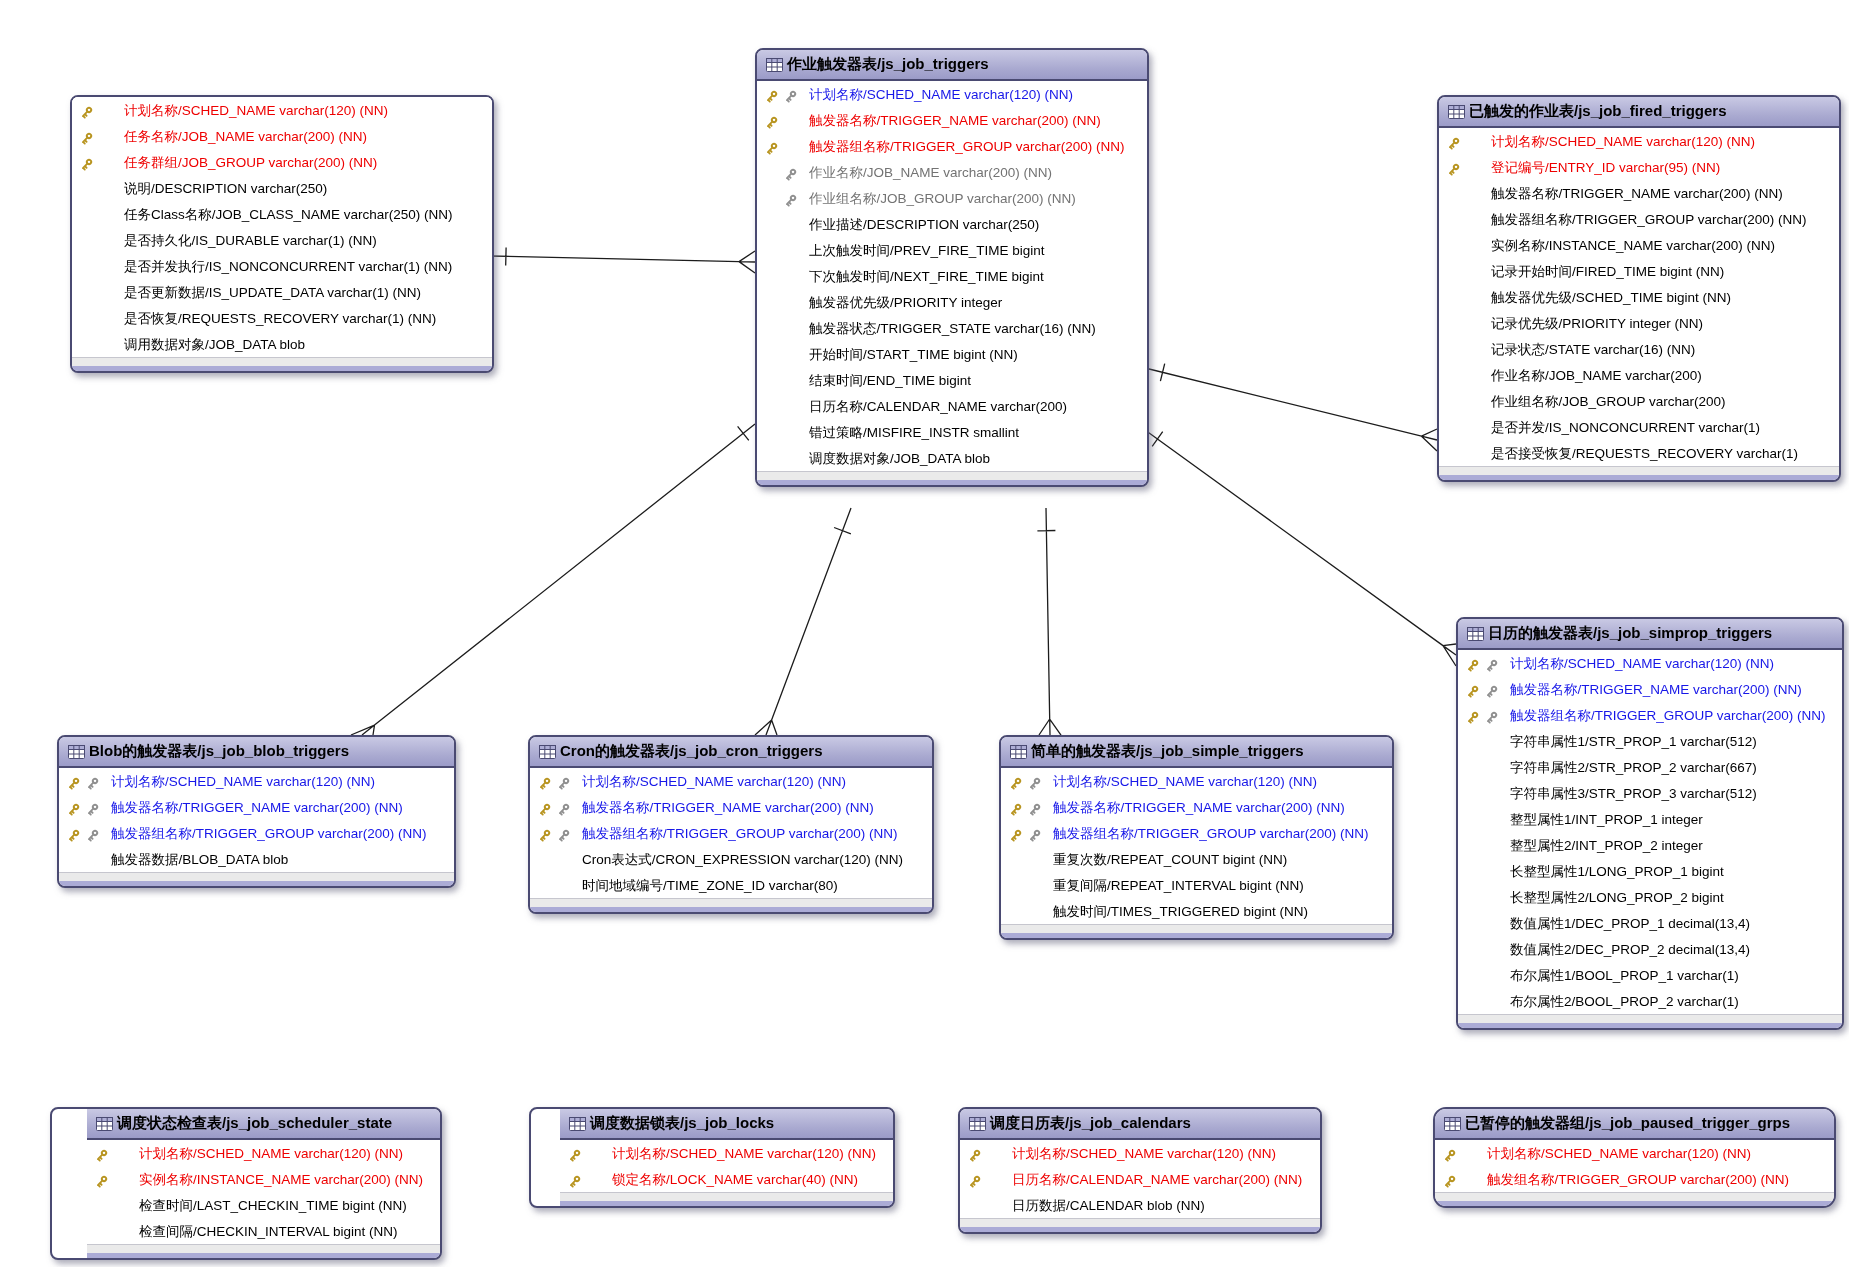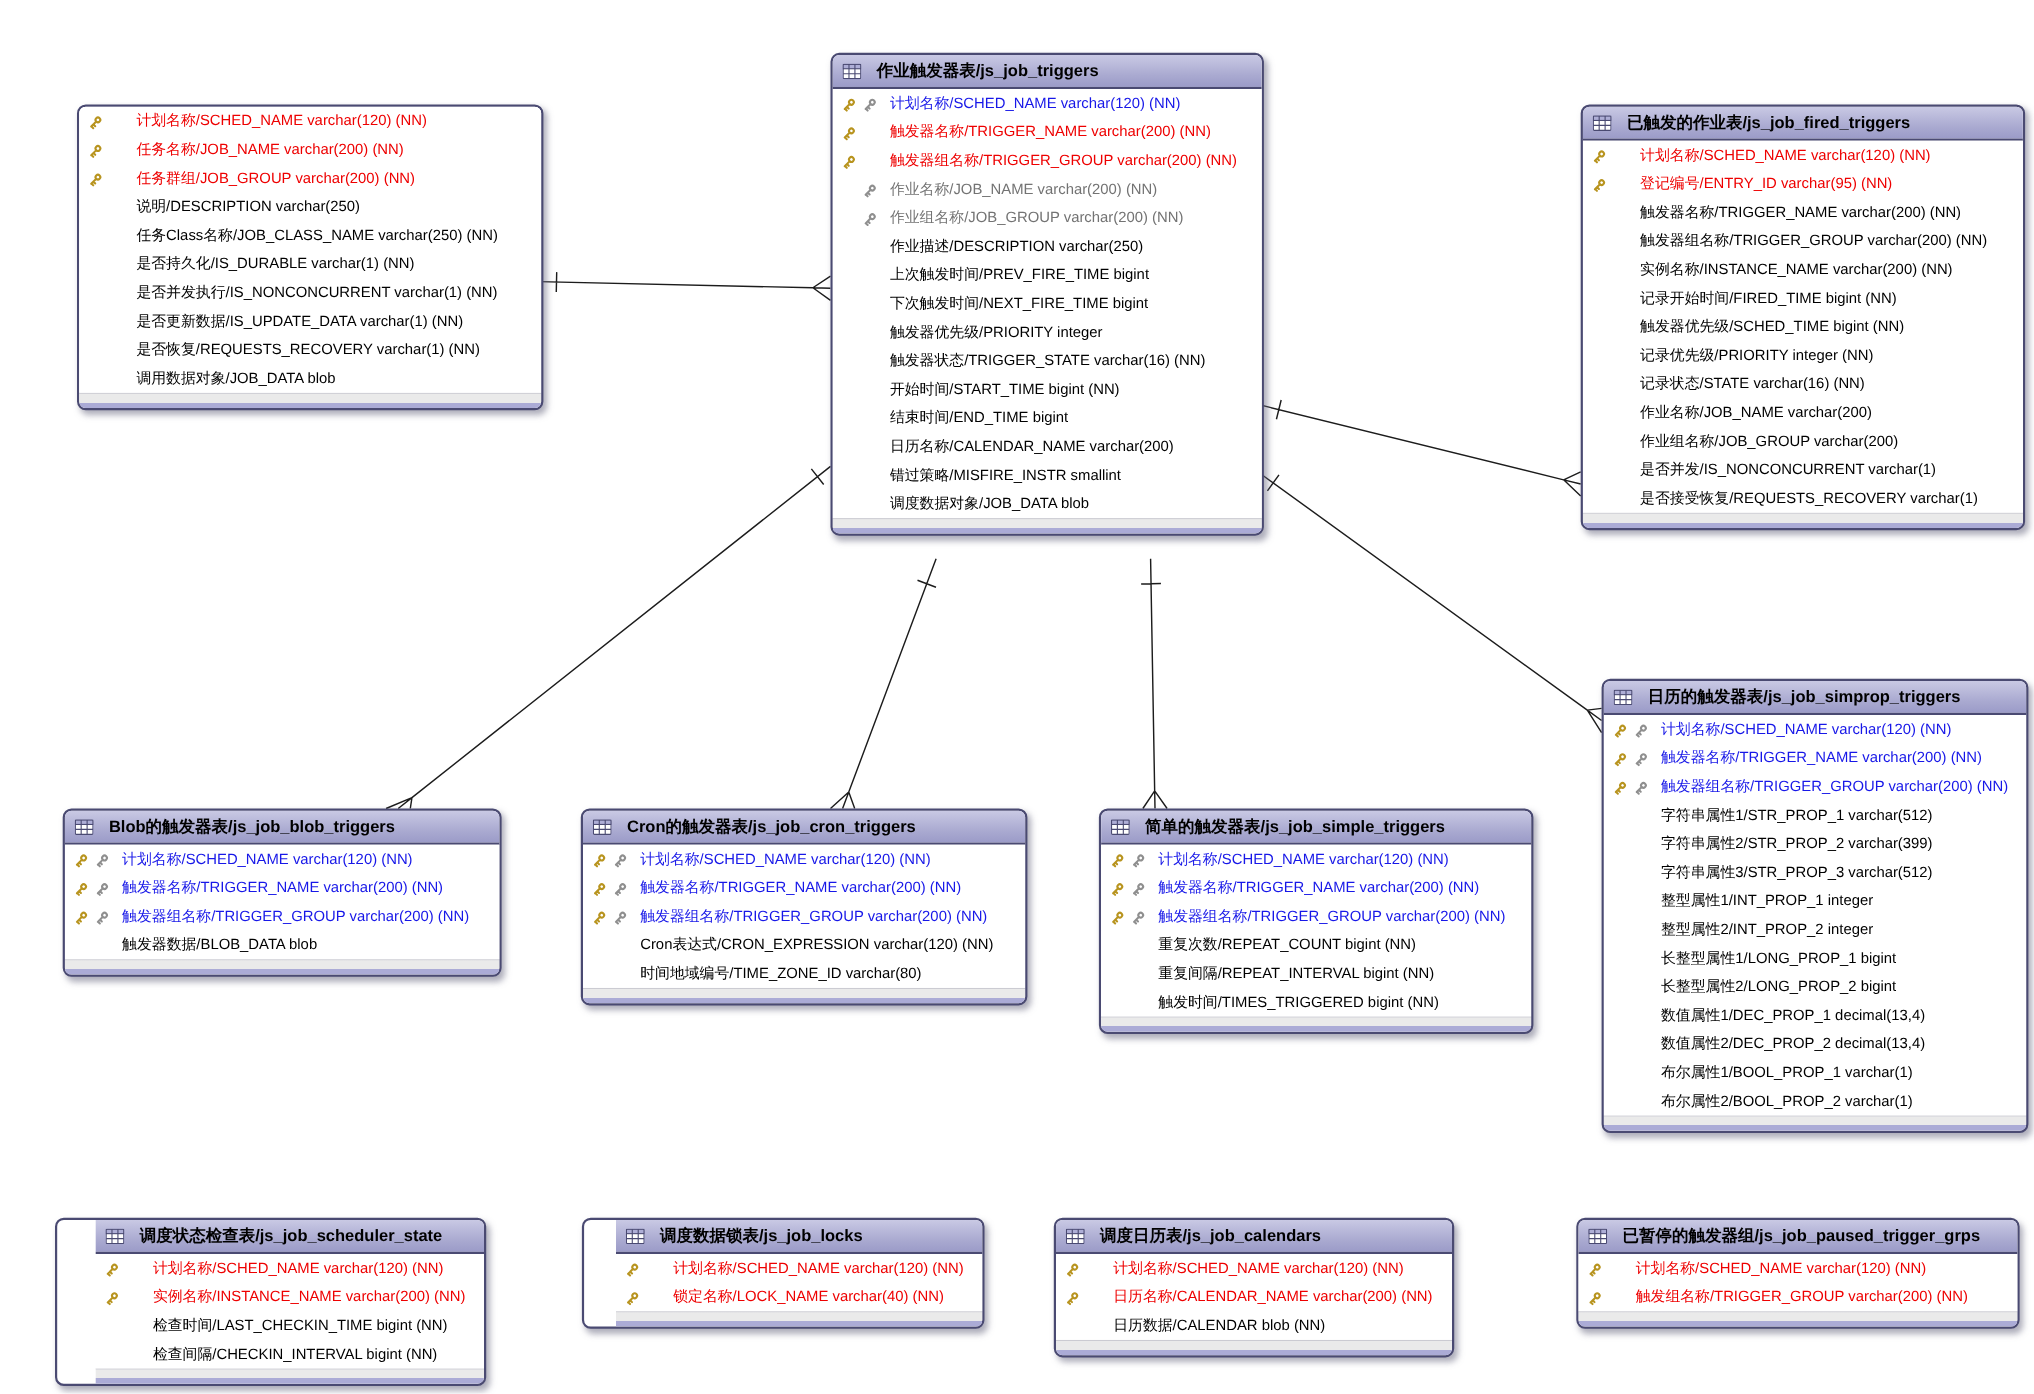--- a/index.html
+++ b/index.html
@@ -9,21 +9,21 @@
     font-family:"Liberation Sans","DejaVu Sans",sans-serif;
   }
   #canvas{position:absolute;left:0;top:0;width:1849px;height:1267px}
   #rel{position:absolute;left:0;top:0;pointer-events:none}
   .tbl{
     position:absolute;background:#fff;
     border:2px solid #4a4a72;border-radius:8px;overflow:hidden;
     box-shadow:3px 4px 6px rgba(105,105,130,.55);
   }
   .hdr{
-    height:29px;display:flex;align-items:center;gap:14px;padding:0 9px;
+    height:29px;display:flex;align-items:center;gap:4px;padding:0 9px;
     background:linear-gradient(180deg,#c9c9e4 0%,#a9a9d0 65%,#9b9bc8 100%);
     border-bottom:2px solid #4a4a72;
   }
   .htitle{font-size:15px;font-weight:700;color:#000;white-space:nowrap}
   .hicon{display:flex;align-items:center}
   .body{background:#fff}
   .row{position:relative;height:26px;line-height:26px;white-space:nowrap;background:#fff}
   .k{position:absolute;top:5px;width:15px;height:15px}
   .k1{left:7px}
   .k2{left:26px}
@@ -391,21 +391,21 @@
                 <circle cx="8" cy="4.2" r="2.3"></circle>
                 <path d="M8 6.8 V13.4 M8 10.4 h2.5 M8 13.1 h2.5"></path>
               </g>
             </svg></span><span class="k k2"><svg width="15" height="15" viewBox="0 0 16 16">
               <g transform="rotate(45 8 8)" fill="none" stroke="#8f8f8f" stroke-width="2" stroke-linecap="round">
                 <circle cx="8" cy="4.2" r="2.3"></circle>
                 <path d="M8 6.8 V13.4 M8 10.4 h2.5 M8 13.1 h2.5"></path>
               </g>
             </svg></span><span class="ftxt pkfk">触发器组名称/TRIGGER_GROUP varchar(200) (NN)</span></div>
         <div class="row"><span class="ftxt plain">字符串属性1/STR_PROP_1 varchar(512)</span></div>
-        <div class="row"><span class="ftxt plain">字符串属性2/STR_PROP_2 varchar(399)</span></div>
+        <div class="row"><span class="ftxt plain">字符串属性2/STR_PROP_2 varchar(667)</span></div>
         <div class="row"><span class="ftxt plain">字符串属性3/STR_PROP_3 varchar(512)</span></div>
         <div class="row"><span class="ftxt plain">整型属性1/INT_PROP_1 integer</span></div>
         <div class="row"><span class="ftxt plain">整型属性2/INT_PROP_2 integer</span></div>
         <div class="row"><span class="ftxt plain">长整型属性1/LONG_PROP_1 bigint</span></div>
         <div class="row"><span class="ftxt plain">长整型属性2/LONG_PROP_2 bigint</span></div>
         <div class="row"><span class="ftxt plain">数值属性1/DEC_PROP_1 decimal(13,4)</span></div>
         <div class="row"><span class="ftxt plain">数值属性2/DEC_PROP_2 decimal(13,4)</span></div>
         <div class="row"><span class="ftxt plain">布尔属性1/BOOL_PROP_1 varchar(1)</span></div>
         <div class="row"><span class="ftxt plain">布尔属性2/BOOL_PROP_2 varchar(1)</span></div>
       </div>
@@ -494,21 +494,21 @@
         <div class="row"><span class="k k1"><svg width="15" height="15" viewBox="0 0 16 16">
               <g transform="rotate(45 8 8)" fill="none" stroke="#b8941f" stroke-width="2" stroke-linecap="round">
                 <circle cx="8" cy="4.2" r="2.3"></circle>
                 <path d="M8 6.8 V13.4 M8 10.4 h2.5 M8 13.1 h2.5"></path>
               </g>
             </svg></span><span class="ftxt pk">日历名称/CALENDAR_NAME varchar(200) (NN)</span></div>
         <div class="row"><span class="ftxt plain">日历数据/CALENDAR blob (NN)</span></div>
       </div>
       <div class="strip"></div>
     </div>
-    <div class="tbl" style="left: 1433px; top: 1107px; width: 399px;">
+    <div class="tbl" style="left: 1433px; top: 1107px; width: 399px; border-radius: 13px;">
       <div class="hdr">
         <span class="hicon">
           <svg width="17" height="14" viewBox="0 0 17 14">
             <rect x="0.5" y="0.5" width="16" height="13" rx="1" fill="#ffffff" stroke="#4a4a72"></rect>
             <rect x="0.5" y="0.5" width="16" height="4" fill="#aeaed6" stroke="#4a4a72"></rect>
             <line x1="5.8" y1="0.5" x2="5.8" y2="13.5" stroke="#4a4a72"></line>
             <line x1="11.2" y1="0.5" x2="11.2" y2="13.5" stroke="#4a4a72"></line>
             <line x1="0.5" y1="9" x2="16.5" y2="9" stroke="#4a4a72"></line>
           </svg>
         </span>

